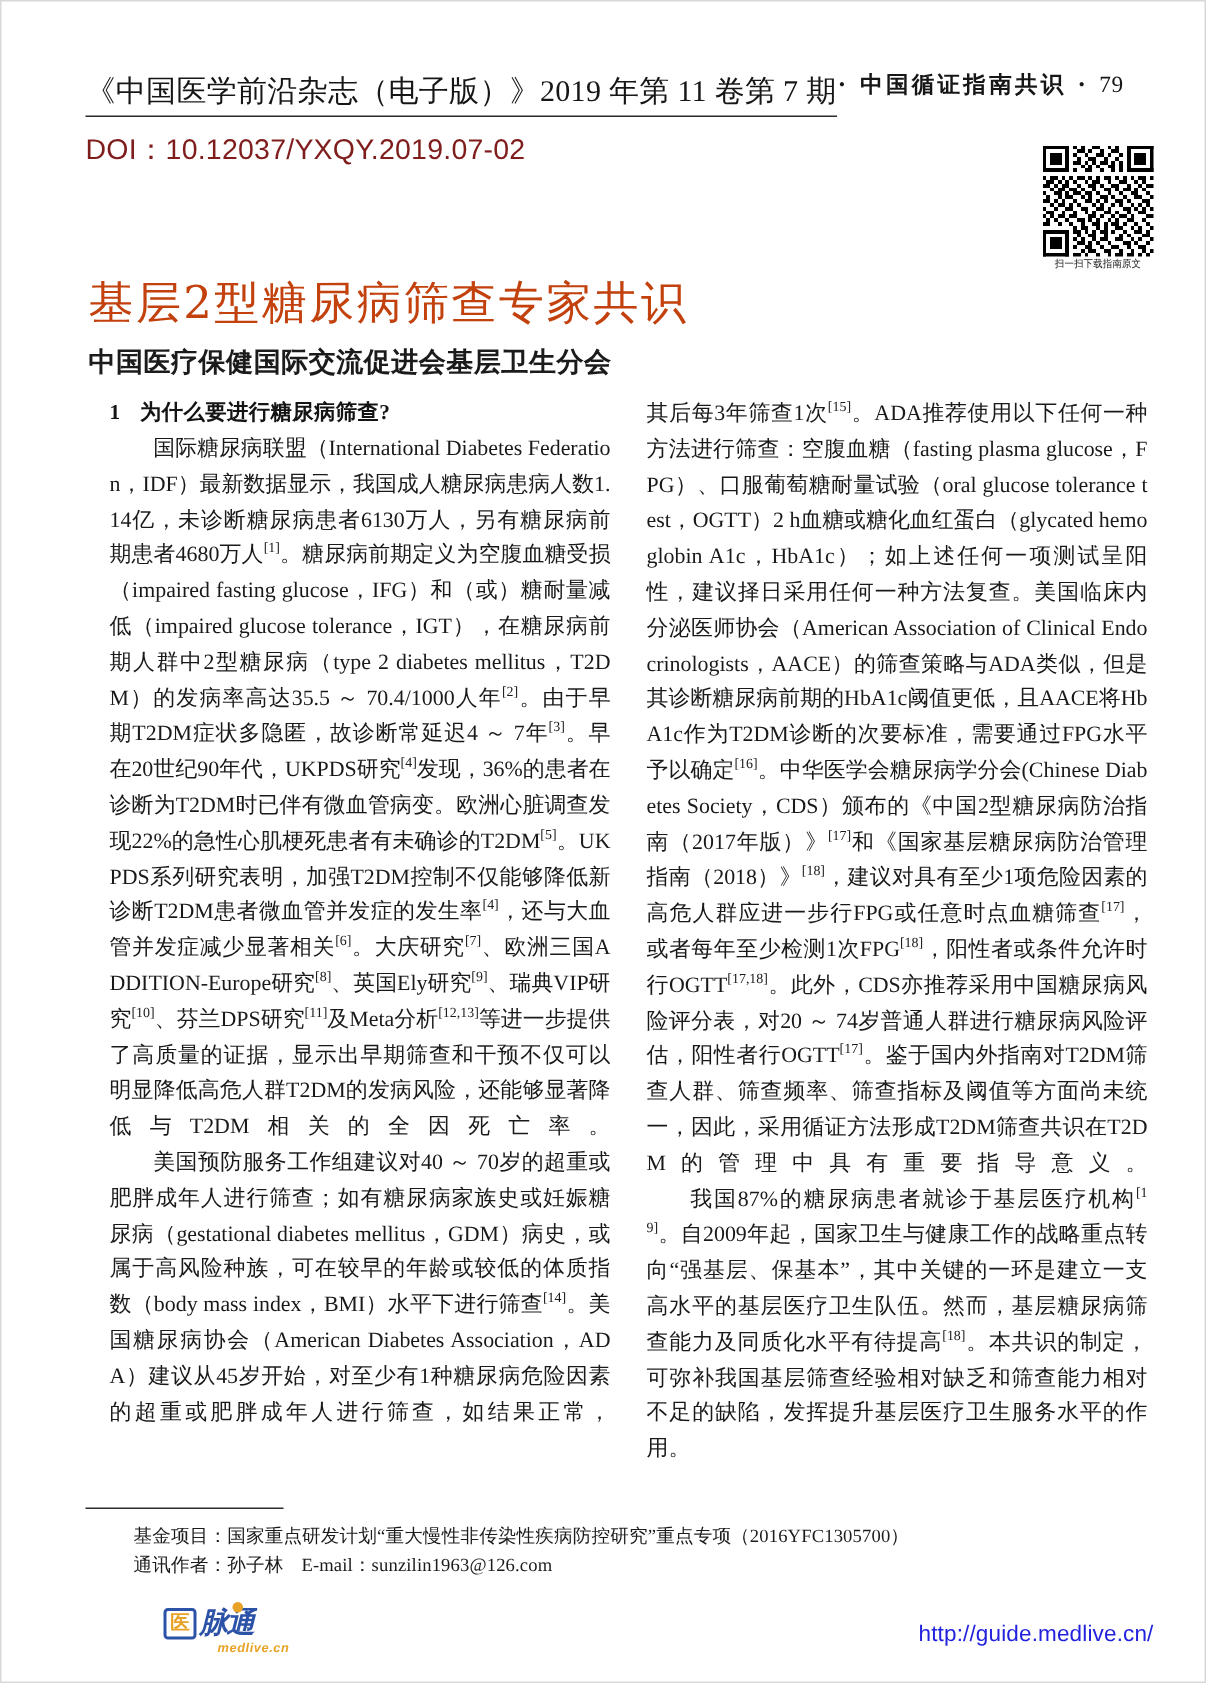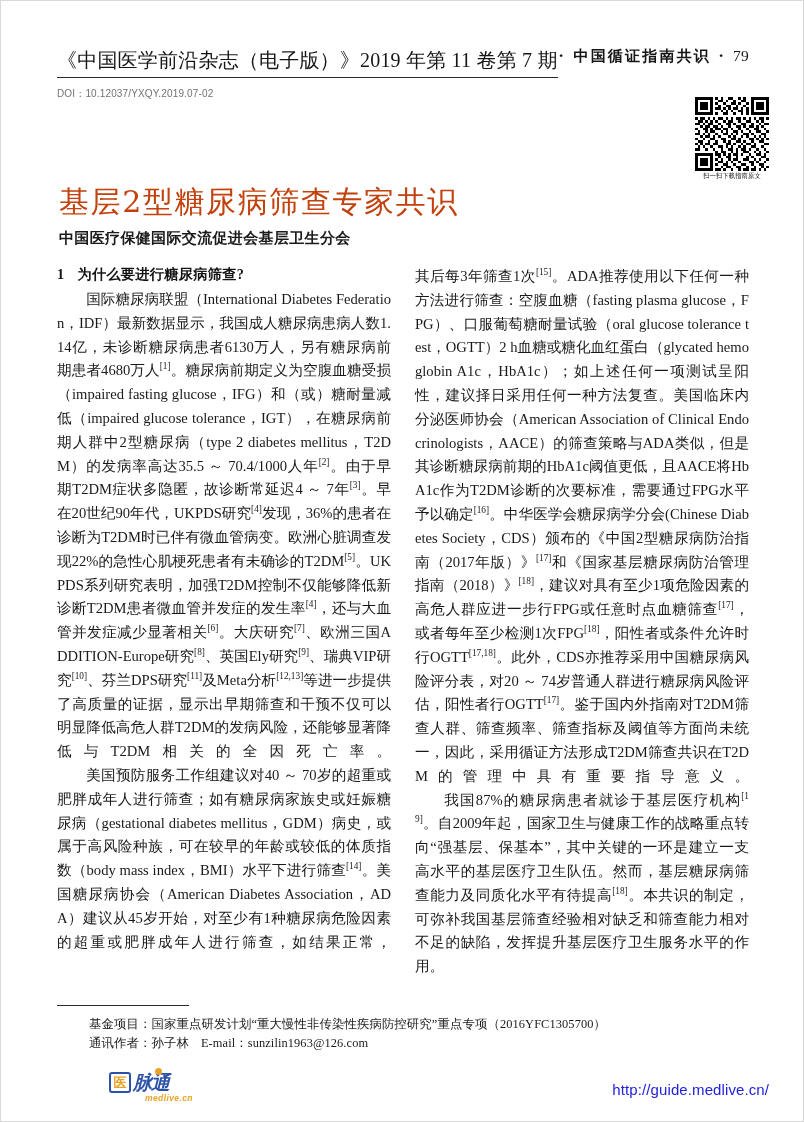--- a/index.html
+++ b/index.html
@@ -58,23 +58,23 @@
     font-size: 15.5px;
     letter-spacing: .3px;
   }
 
   
   .doi {
     position: absolute;
     left: 56px;
     top: 86px;
     font-family: "Liberation Sans", "DejaVu Sans", sans-serif;
-    font-size: 10px;
+    font-size: 19px;
     letter-spacing: .15px;
-    color: #737373;
+    color: #7f1d1d;
     white-space: nowrap;
   }
 
   
   .qr-block {
     position: absolute;
     right: 32px;
     top: 96px;
     width: 78px;
     text-align: center;
@@ -103,31 +103,31 @@
     font-size: 30px;
     font-weight: 400;
     letter-spacing: 1.6px;
     color: #c2410c;
     white-space: nowrap;
   }
   .byline {
     position: absolute;
     left: 58px;
     top: 228px;
-    font-size: 15px;
+    font-size: 18px;
     font-weight: 700;
     letter-spacing: .35px;
     color: #1b1b1b;
     white-space: nowrap;
   }
 
   
   .columns {
     position: absolute;
-    left: 56px;
+    left: 72px;
     top: 264px;
     width: 692px;
     height: 726px;
     display: flex;
     gap: 24px;
   }
   .col {
     width: 334px;
     position: relative;
   }

